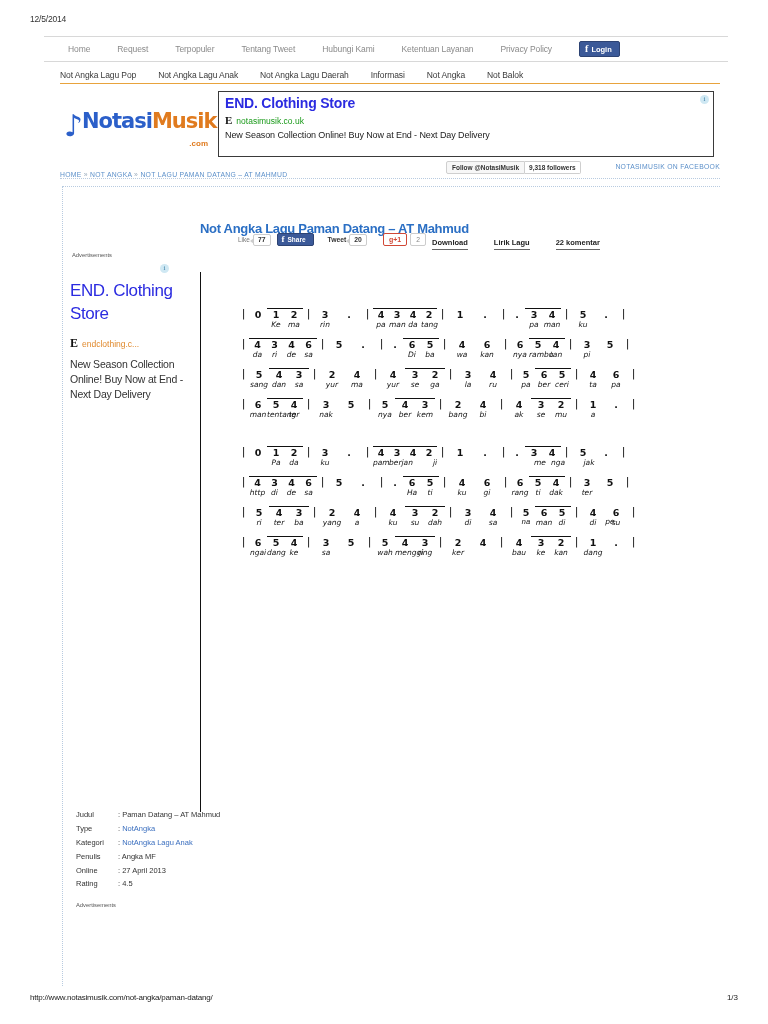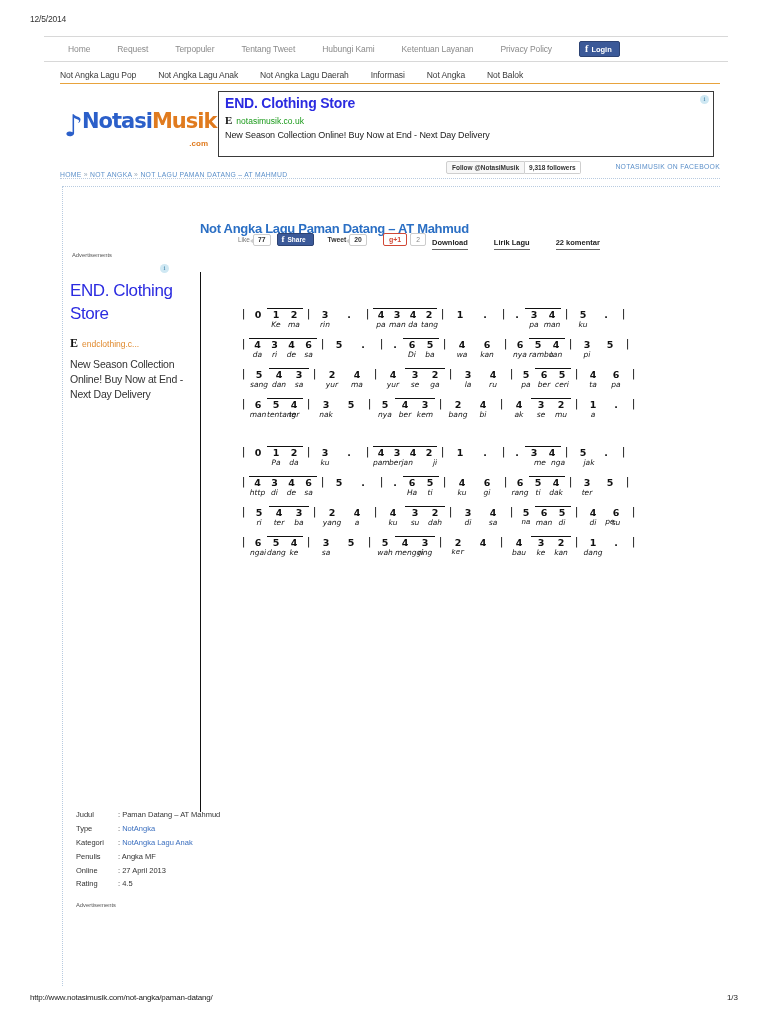--- a/index.html
+++ b/index.html
@@ -709,21 +709,21 @@
           <span class="lw" style="width: 18px;">dang</span>
           <span class="lw" style="width: 18px;">ke</span>
           <span class="lw" style="width: 11px;"></span>
           <span class="lw" style="width: 24px;">sa</span>
           <span class="lw" style="width: 26px;"></span>
           <span class="lw" style="width: 11px;"></span>
           <span class="lw" style="width: 20px;">wah</span>
           <span class="lw" style="width: 20px;">menggi</span>
           <span class="lw" style="width: 20px;">ring</span>
           <span class="lw" style="width: 11px;"></span>
-          <span class="lw" style="width: 24px; font-family: Liberation Mono, monospace;">ker</span>
+          <span class="lw" style="width: 24px;">ker</span>
           <span class="lw" style="width: 26px;"></span>
           <span class="lw" style="width: 11px;"></span>
           <span class="lw" style="width: 24px;">bau</span>
           <span class="lw" style="width: 20px;">ke</span>
           <span class="lw" style="width: 20px;">kan</span>
           <span class="lw" style="width: 11px;"></span>
           <span class="lw" style="width: 22px;">dang</span>
           <span class="lw" style="width: 24px;"></span>
           <span class="lw" style="width: 11px;"></span>
         </div>

